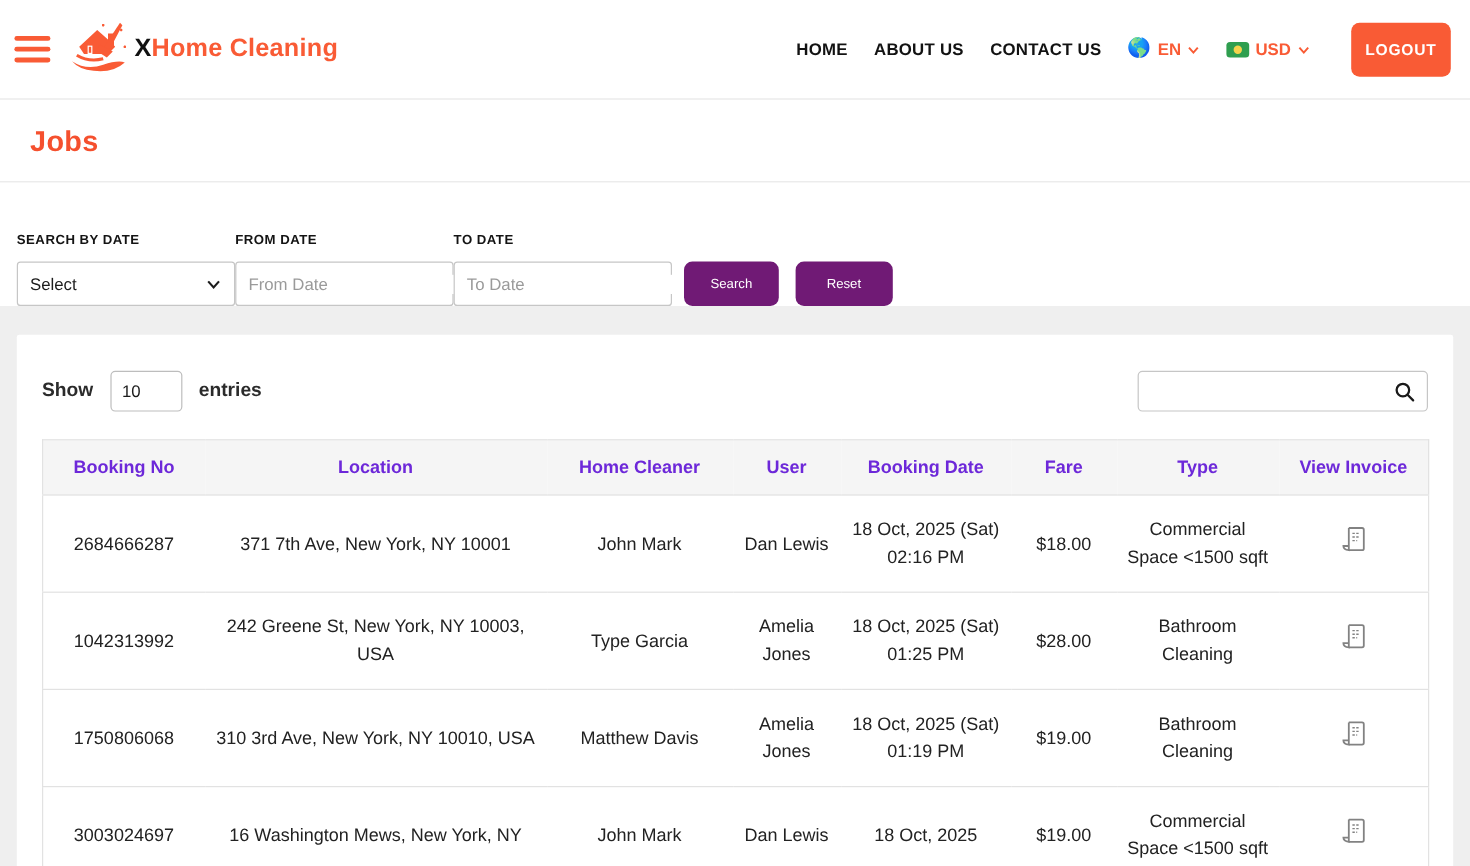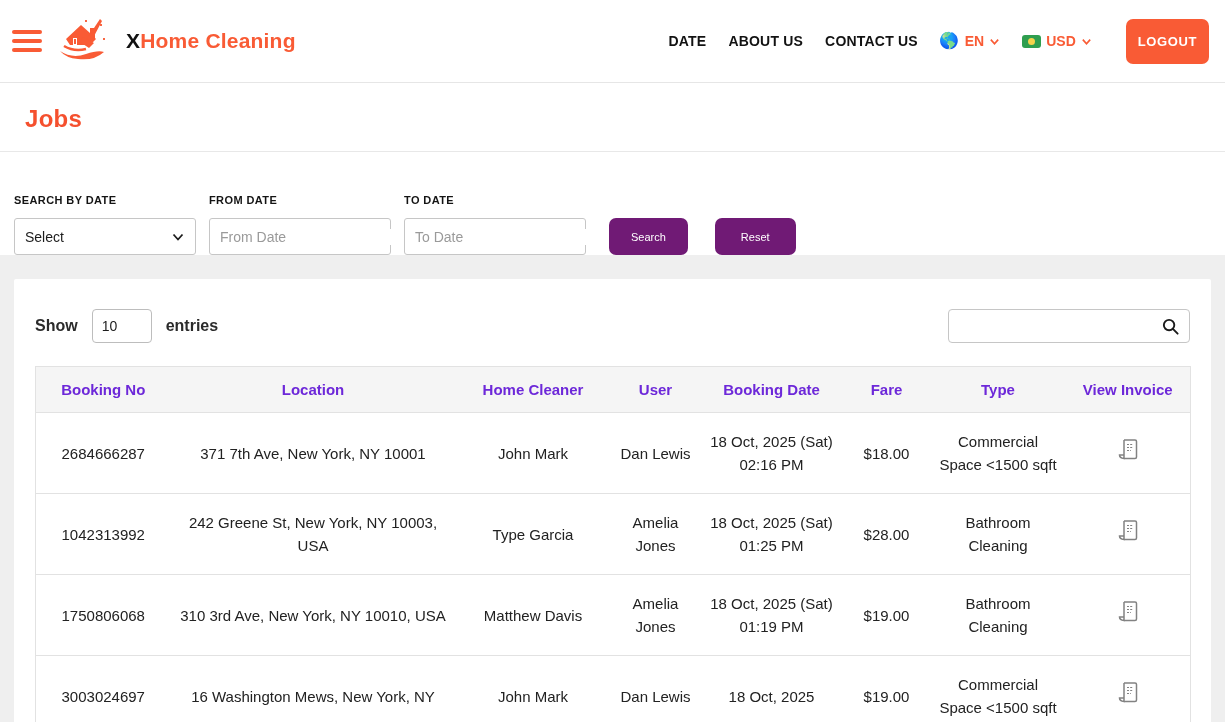--- a/index.html
+++ b/index.html
@@ -6,21 +6,21 @@
   * { margin:0; padding:0; box-sizing:border-box; }
   html,body { width:1225px; height:722px; overflow:hidden; background:#fff;
     font-family:"Liberation Sans", sans-serif; color:#1d1d1d; }
 
   
   .header { height:83px; display:flex; align-items:center; padding:0 16px 0 8px;
     background:#fff; border-bottom:1px solid #e6e6e6; }
   .hamburger { width:30px; height:22px; display:flex; flex-direction:column;
     justify-content:space-between; margin:0 14px 0 4px; cursor:pointer; }
   .hamburger span { display:block; height:4px; border-radius:2px; background:#f95b35; }
-  .brand { display:flex; align-items:center; gap:18px; }
+  .brand { display:flex; align-items:center; gap:4px; }
   .brand-name { font-size:21px; font-weight:bold; letter-spacing:.2px; }
   .brand-x { color:#111; }
   .brand-rest { color:#f95b35; }
   .nav { margin-left:auto; display:flex; align-items:center; gap:22px; }
   .nav-link { font-size:14px; font-weight:bold; color:#121212; letter-spacing:.2px; cursor:pointer; }
   .dropdown { display:flex; align-items:center; gap:5px; cursor:pointer; }
   .dropdown .dd-label { font-size:14px; font-weight:bold; color:#f95b35; }
   .globe { font-size:16px; line-height:1; }
   .banknote { width:19px; height:13px; background:#2f9e4f; border-radius:3px;
     display:inline-flex; align-items:center; justify-content:center; }
@@ -28,21 +28,21 @@
   .chev { width:11px; height:11px; }
   .logout-btn { margin-left:12px; background:#f95b35; color:#fff; border:none;
     font-family:inherit; font-size:13px; font-weight:bold; letter-spacing:.6px;
     padding:15px 12px; border-radius:7px; cursor:pointer; }
 
   
   .title-bar { padding:22px 14px 18px; border-bottom:1px solid #e8e8e8; }
   .page-title { color:#f5502e; font-size:24px; font-weight:bold; letter-spacing:.3px;margin-left:11px; }
 
   
-  .filters { padding:20px 14px 0; display:flex; align-items:flex-end; gap:13px; height:103px; }
+  .filters { padding:20px 14px 0; display:flex; align-items:flex-end; gap:0; height:103px; }
   .filter-group { display:flex; flex-direction:column; gap:12px; }
   .filter-label { font-size:11px; font-weight:bold; color:#141414; letter-spacing:.4px; }
   .field { width:182px; height:37px; border:1px solid #c6c6c6; border-radius:3px;
     background:#fff; display:flex; align-items:center; padding:16px 10px; }
   .select-field { justify-content:space-between; cursor:pointer; }
   .select-value { font-size:14px; color:#1c1c1c; }
   .date-input { border:none; outline:none; flex:1; font-family:inherit; font-size:14px; color:#1c1c1c; }
   .date-input::placeholder { color:#9a9a9a; }
   .btn-dark { background:#701a75; color:#fff; border:none; font-family:inherit;
     font-size:11px; padding:0 22px; height:37px; border-radius:7px; cursor:pointer; }
@@ -91,21 +91,21 @@
         <path d="M27 22 L38 28 L33 33 L24 27 Z" fill="#f95b35"></path>
         <path d="M4 36 Q 16 44 30 39 Q 42 35 48 37 Q 38 46 22 44 Q 10 43 4 36 Z" fill="#f95b35"></path>
         <path d="M8 31 Q 18 37 30 34" stroke="#f95b35" stroke-width="2.5" fill="none"></path>
         <path d="M44 10 l2 0 M45 9 l0 2 M29 6 l2 0 M30 5 l0 2 M47 24 l2 0 M48 23 l0 2" stroke="#f95b35" stroke-width="1.4"></path>
       </svg>
     </span>
     <span class="brand-name"><span class="brand-x">X</span><span class="brand-rest">Home Cleaning</span></span>
   </div>
 
   <div class="nav">
-    <span class="nav-link">DATE</span>
+    <span class="nav-link">HOME</span>
     <span class="nav-link">ABOUT US</span>
     <span class="nav-link">CONTACT US</span>
 
     <div class="dropdown">
       <span class="globe">🌎</span>
       <span class="dd-label">EN</span>
       <svg class="chev" viewBox="0 0 12 12">
           <polyline points="2,4 6,8.5 10,4" fill="none" stroke="#f95b35" stroke-width="1.8"></polyline>
         </svg>
     </div>

